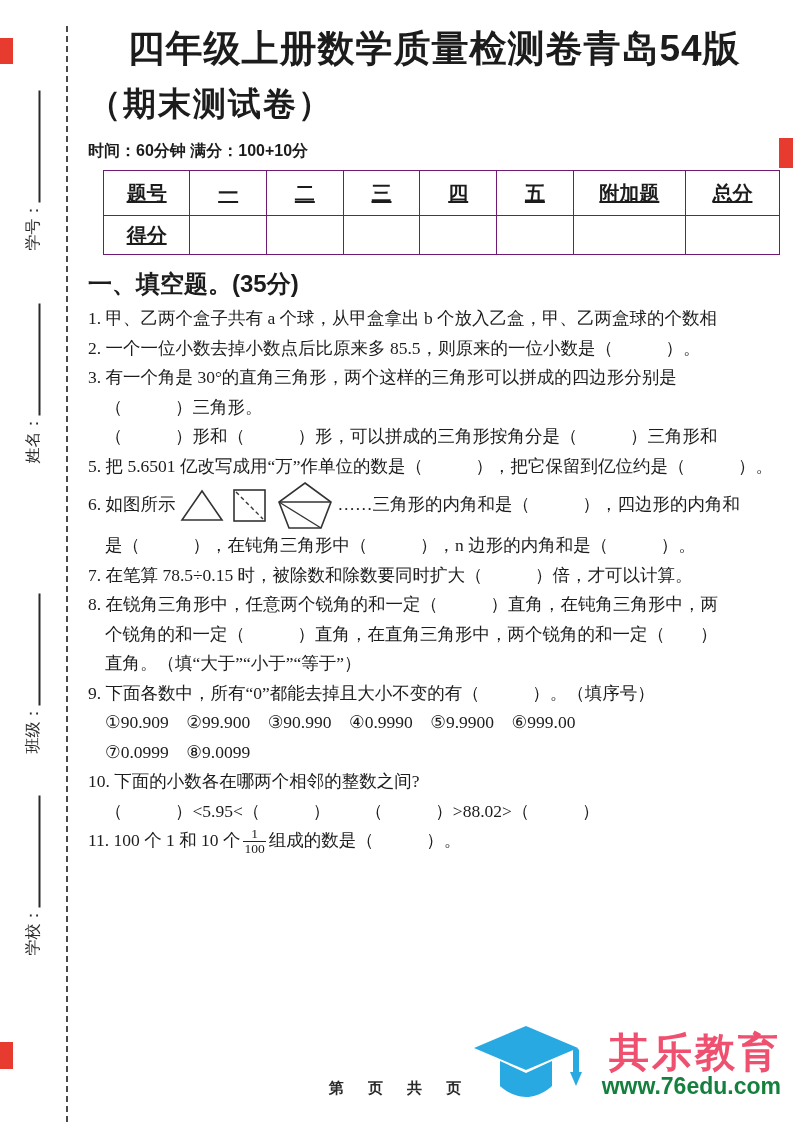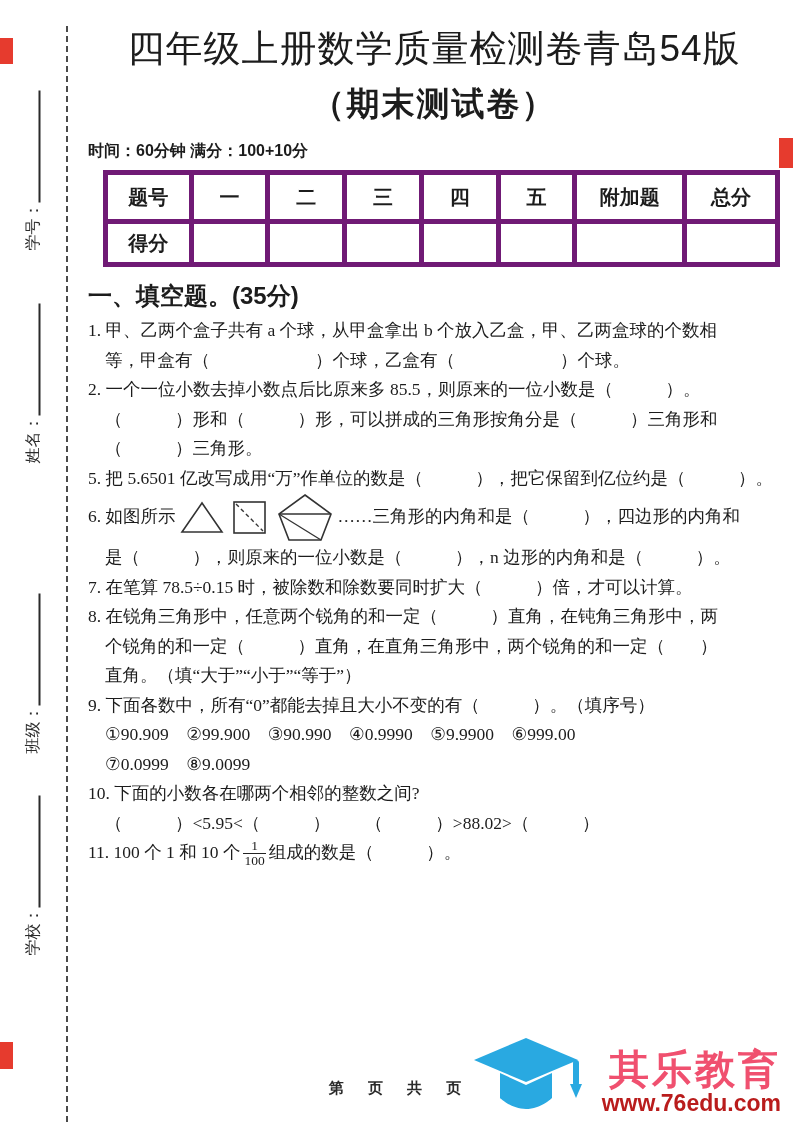--- a/index.html
+++ b/index.html
@@ -16,36 +16,36 @@
   }
   .side-blank{display:inline-block;width:112px;height:14px;border-bottom:2px solid #2a2a2a;}
   
   .red-mark{position:absolute;background:#e63b2e;}
   .red-mark.m1{left:0;top:38px;width:13px;height:26px;}
   .red-mark.m2{right:0;top:138px;width:14px;height:30px;}
   .red-mark.m3{left:0;top:1042px;width:13px;height:27px;}
   
   main{position:absolute;left:88px;top:14px;width:692px;}
   .title{
-    font-family:"Liberation Sans","DejaVu Sans",sans-serif;font-weight:normal;
+    font-family:"Liberation Sans","DejaVu Sans",sans-serif;font-weight:bold;
     font-size:37px;text-align:center;margin:10px 0 8px;letter-spacing:1px;
   }
   .subtitle{
     font-family:Liberation Serif, serif;font-weight:bold;
-    font-size:33px;text-align:center;margin:4px 0 14px;letter-spacing:2px;
+    font-size:33px;margin:4px 0 14px;letter-spacing:2px;
   }
   .meta{
     font-family:"Liberation Sans","DejaVu Sans",sans-serif;font-weight:bold;
     font-size:16px;text-align:left;margin:0 2px 8px 0;
   }
   
   table.score{border-collapse:collapse;margin-left:15px;table-layout:fixed;
     font-family:"Liberation Sans","DejaVu Sans",sans-serif;}
-  table.score th,table.score td{border:5px solid #701a75;text-align:center;
-    font-size:20px;font-weight:bold;padding:0;}
+  table.score th,table.score td{border:1px solid #701a75;text-align:center;
+    font-size:20px;font-weight:bold;padding:0;text-decoration:underline;}
   table.score tr.hdr th{height:44px;}
   table.score tr.scr td{height:38px;}
   
   .section-heading{
     font-family:"Liberation Sans","DejaVu Sans",sans-serif;font-weight:bold;
     font-size:24px;margin:13px 0 4px;
   }
   .question{margin:0;}
   .q-line{font-size:17.5px;line-height:29.5px;white-space:nowrap;}
   .q-line.cont{padding-left:17px;}
@@ -54,29 +54,29 @@
     font-size:13.5px;line-height:1.1;margin:0 3px;}
   .frac .fn{display:block;border-bottom:1.5px solid #222;padding:0 4px;}
   .frac .fd{display:block;padding:0 1px;}
   
   .page-footer{
     position:absolute;left:240px;bottom:24px;width:320px;text-align:center;
     font-family:"Liberation Sans","DejaVu Sans",sans-serif;font-weight:bold;
     font-size:15px;letter-spacing:10px;color:#2a2a2a;
   }
   
-  .logo{position:absolute;right:12px;bottom:4px;display:flex;align-items:flex-end;gap:12px;}
+  .logo{position:absolute;right:12px;bottom:16px;display:flex;align-items:center;gap:12px;}
   .logo-text{display:flex;flex-direction:column;align-items:flex-end;margin-left:6px;}
   .logo-name{
     font-family:"Liberation Sans","DejaVu Sans",sans-serif;font-weight:bold;
     font-size:40px;color:#f0506f;letter-spacing:3px;line-height:1.05;
   }
   .logo-url{
     font-family:"Liberation Sans","DejaVu Sans",sans-serif;font-weight:bold;
-    font-size:23px;color:#b91c1c;line-height:1.2;
+    font-size:23px;color:#15803d;line-height:1.2;
   }
 </style>
 </head>
 <body>
 
 <div class="binding-line"></div>
 
 <div class="red-mark m1"></div>
 <div class="red-mark m2"></div>
 <div class="red-mark m3"></div>
@@ -125,51 +125,51 @@
       <td></td>
       <td></td>
     </tr>
   </tbody>
     </table>
 
   <div class="section-heading">一、填空题。(35分)</div>
 
   <div class="question">
     <div class="q-line">1. 甲、乙两个盒子共有 a 个球，从甲盒拿出 b 个放入乙盒，甲、乙两盒球的个数相</div>
-    <div class="q-line cont">等，甲盒有（　　　　　　）个球，乙盒有（　　　　　　）个球。</div>
   </div>
 
   <div class="question">
     <div class="q-line">2. 一个一位小数去掉小数点后比原来多 85.5，则原来的一位小数是（　　　）。</div>
   </div>
 
   <div class="question">
+    <div class="q-line">3. 有一个角是 30°的直角三角形，两个这样的三角形可以拼成的四边形分别是</div>
+    <div class="q-line cont">（　　　）三角形。</div>
     <div class="q-line cont">（　　　）形和（　　　）形，可以拼成的三角形按角分是（　　　）三角形和</div>
-    <div class="q-line cont">（　　　）三角形。</div>
   </div>
 
 
   <div class="question">
     <div class="q-line">5. 把 5.6501 亿改写成用“万”作单位的数是（　　　），把它保留到亿位约是（　　　）。</div>
   </div>
 
   <div class="question">
     <div class="q-line">
       <span>6. 如图所示</span><svg class="shape-svg" width="44" height="34">
         <polygon points="22,2 2,31 42,31" fill="none" stroke="#333" stroke-width="1.6"></polygon>
       </svg><svg class="shape-svg" width="36" height="36">
         <rect x="2" y="2" width="31" height="31" fill="none" stroke="#333" stroke-width="1.6"></rect>
         <line x1="4" y1="4" x2="31" y2="31" stroke="#333" stroke-width="1.4" stroke-dasharray="4,3"></line>
       </svg><svg class="shape-svg" width="58" height="50">
         <polygon points="29,2 55,21 45,47 13,47 3,21" fill="none" stroke="#333" stroke-width="1.6"></polygon>
         <line x1="3" y1="21" x2="55" y2="21" stroke="#333" stroke-width="1.3"></line>
         <line x1="3" y1="21" x2="45" y2="47" stroke="#333" stroke-width="1.3"></line>
       </svg><span>……三角形的内角和是（　　　），四边形的内角和</span>
     </div>
-    <div class="q-line cont">是（　　　），则原来的一位小数是（　　　），n 边形的内角和是（　　　）。</div>
+    <div class="q-line cont">是（　　　），在钝角三角形中（　　　），n 边形的内角和是（　　　）。</div>
   </div>
 
   <div class="question">
     <div class="q-line">7. 在笔算 78.5÷0.15 时，被除数和除数要同时扩大（　　　）倍，才可以计算。</div>
   </div>
 
   <div class="question">
     <div class="q-line">8. 在锐角三角形中，任意两个锐角的和一定（　　　）直角，在钝角三角形中，两</div>
     <div class="q-line cont">个锐角的和一定（　　　）直角，在直角三角形中，两个锐角的和一定（　　）</div>
     <div class="q-line cont">直角。（填“大于”“小于”“等于”）</div>

